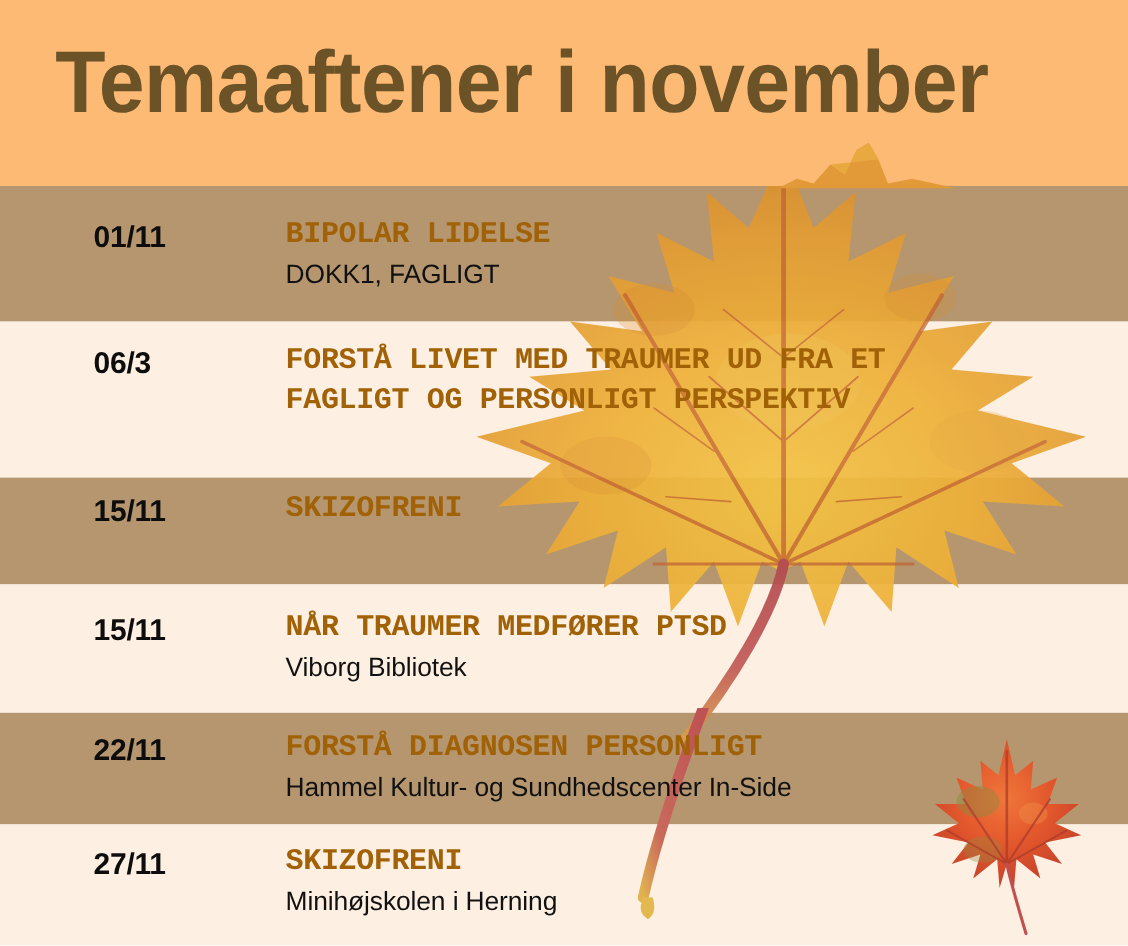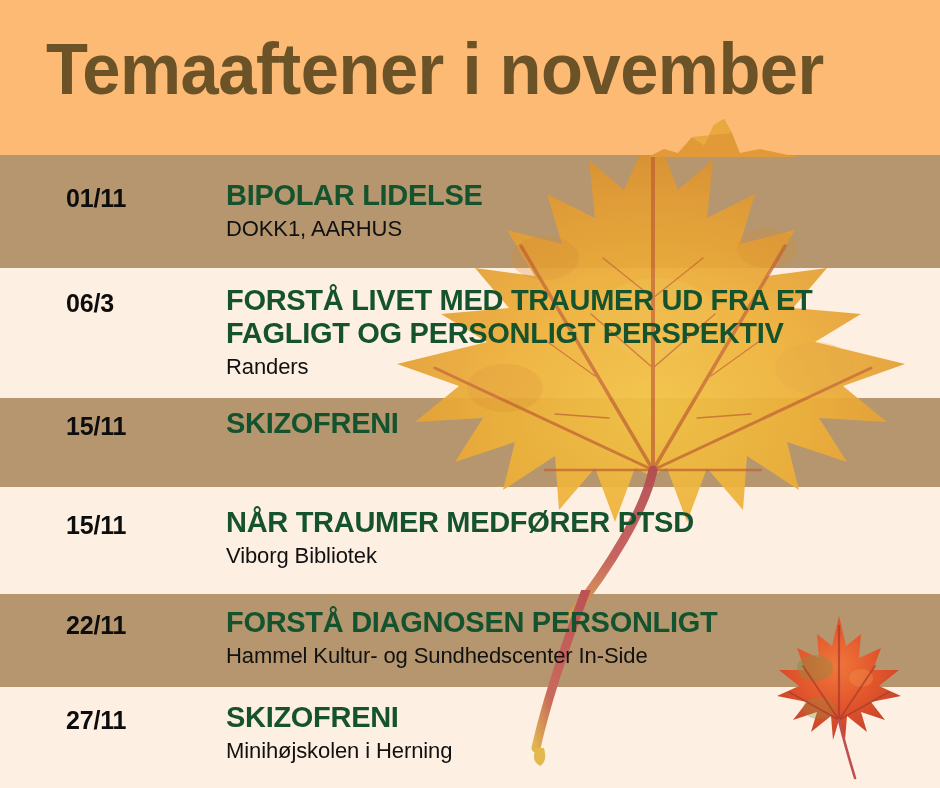--- a/index.html
+++ b/index.html
@@ -48,38 +48,39 @@
   .leaf-big{
     position:absolute;left:395px;top:118px;width:520px;height:500px;
     opacity:0.93;
   }
   .leaf-small{
     position:absolute;left:775px;top:612px;width:130px;height:170px;
   }
 
   
   .rows{position:absolute;left:0;top:0;width:940px;height:788px;z-index:3;}
-  .row{position:absolute;left:4px;width:788px;display:flex;padding-left:28px;}
+  .row{position:absolute;left:16px;width:788px;display:flex;padding-left:28px;}
   .date{
     position:absolute;
     left:62px;
     font-size:25px;
     font-weight:700;
     color:#0d0d0d;
     letter-spacing:-0.2px;
     white-space:nowrap;
   }
   .info{position:absolute;left:222px;width:700px;}
   .ev-title{
-    font-size:29px;
+    font-size:25px;
     font-weight:700;
-    color:#14532d;
+    color:#a16207;
     letter-spacing:-0.3px;
     line-height:33px;
     white-space:nowrap;
+    font-family:Liberation Mono, monospace;
   }
   .ev-place{
     font-size:22px;
     font-weight:400;
     color:#111111;
     letter-spacing:-0.1px;
     line-height:30px;
     margin-top:2px;
     white-space:nowrap;
   }
@@ -199,30 +200,29 @@
     <path d="M0 38 L16 30 L30 34 L44 18 L56 26 L66 6 L76 0 L84 14 L92 34 L112 30 L150 38 Z" fill="#e19a37"></path>
     <path d="M44 18 L56 26 L66 6 L76 0 L84 14 Z" fill="#eaa93f"></path>
   </svg>
 
   <div class="rows">
 
     <div class="row" style="top:155px;height:113px;">
       <div class="date" style="top:29px;">01/11</div>
       <div class="info" style="top:24px;">
         <div class="ev-title">BIPOLAR LIDELSE</div>
-        <div class="ev-place">DOKK1, AARHUS</div>
+        <div class="ev-place">DOKK1, FAGLIGT</div>
       </div>
     </div>
 
     <div class="row" style="top:268px;height:130px;">
       <div class="date" style="top:21px;">06/3</div>
       <div class="info" style="top:16px;">
         <div class="ev-title">FORSTÅ LIVET MED TRAUMER UD FRA ET</div>
         <div class="ev-title">FAGLIGT OG PERSONLIGT PERSPEKTIV</div>
-        <div class="ev-place">Randers</div>
       </div>
     </div>
 
     <div class="row" style="top:398px;height:89px;">
       <div class="date" style="top:14px;">15/11</div>
       <div class="info" style="top:9px;">
         <div class="ev-title">SKIZOFRENI</div>
       </div>
     </div>
 

